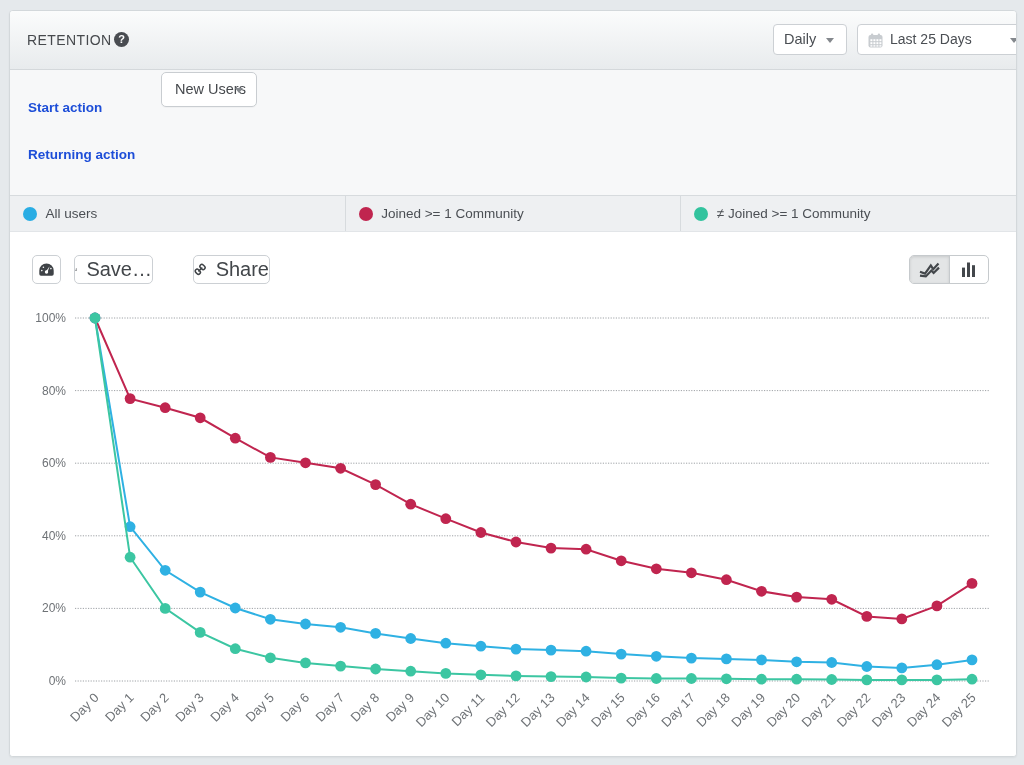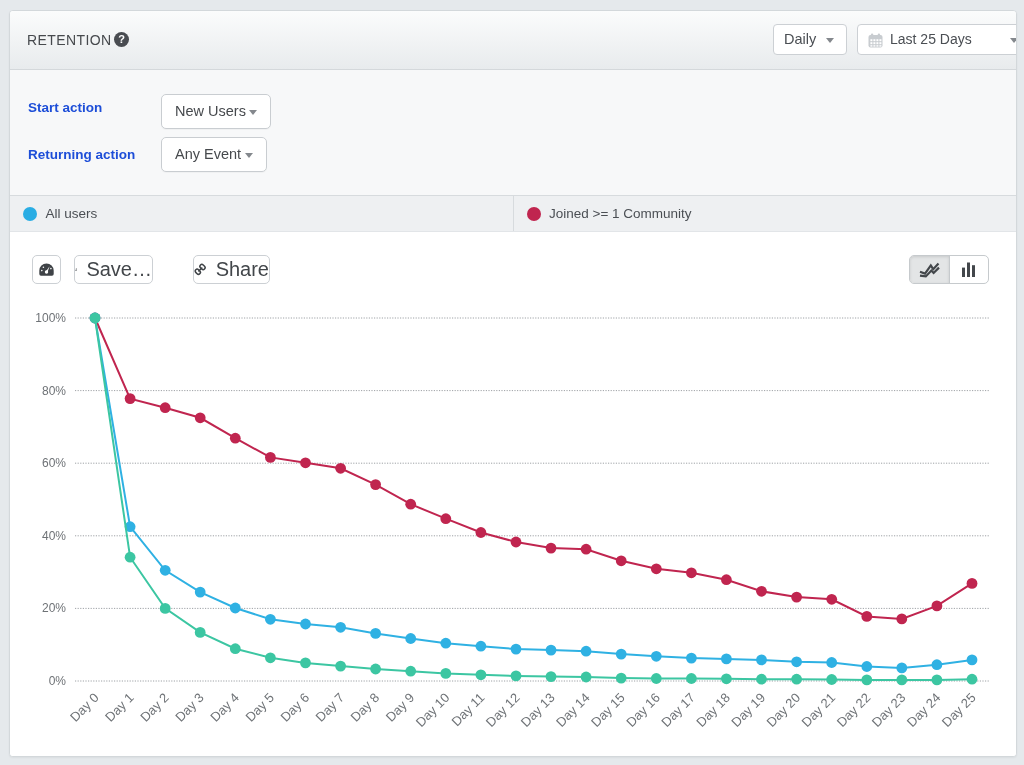--- a/index.html
+++ b/index.html
@@ -50,27 +50,27 @@
             <rect x="11.4" y="9.2" width="2" height="2"></rect>
     <rect x="2.4" y="12.2" width="2" height="1.4"></rect>
             <rect x="5.4" y="12.2" width="2" height="1.4"></rect>
             <rect x="8.4" y="12.2" width="2" height="1.4"></rect>
             <rect x="11.4" y="12.2" width="2" height="1.4"></rect>
     </g>
         </svg>Last 25 Days<span class="caret"></span></div>
   </div>
   <div class="filters">
     <div class="flabel" style="top:30px">Start action</div>
-    <div class="fsel" style="top:24px; width:110px;">New Users<span class="caret"></span></div>
+    <div class="fsel" style="top:2px; width:96px;">New Users<span class="caret"></span></div>
     <div class="flabel" style="top:77px">Returning action</div>
-    <div class="fsel" style="top:67px; width:106px;">Any Event<span class="caret"></span></div>
   </div>
   <div class="legend">
     <div class="lcell"><span class="ldot" style="background:#29ade4"></span>All users</div>
     <div class="lcell"><span class="ldot" style="background:#c0254f"></span>Joined &gt;= 1 Community</div>
+    <div class="lcell"><span class="ldot" style="background:#32c39e"></span>≠ Joined &gt;= 1 Community</div>
   </div>
   <div class="chart">
     <div class="tbtn" style="left:22px; top:23px; width:29px;">
       <svg width="17" height="15" viewBox="0 0 17 15">
           <path d="M8.5 1.4 A7.2 7.2 0 0 1 15.7 8.6 L15.7 12.1 A1.7 1.7 0 0 1 14 13.8 L3 13.8 A1.7 1.7 0 0 1 1.3 12.1 L1.3 8.6 A7.2 7.2 0 0 1 8.5 1.4 Z" fill="#3f4347"></path>
           <circle cx="8.5" cy="10" r="1.7" fill="#fff"></circle>
           <path d="M7.9 9.6 L11.6 4.2 L9.4 10.5 Z" fill="#fff"></path>
           <circle cx="3.8" cy="8.6" r="0.8" fill="#fff"></circle>
           <circle cx="5.4" cy="5.3" r="0.8" fill="#fff"></circle>
           <circle cx="12.9" cy="6.6" r="0.8" fill="#fff"></circle>

